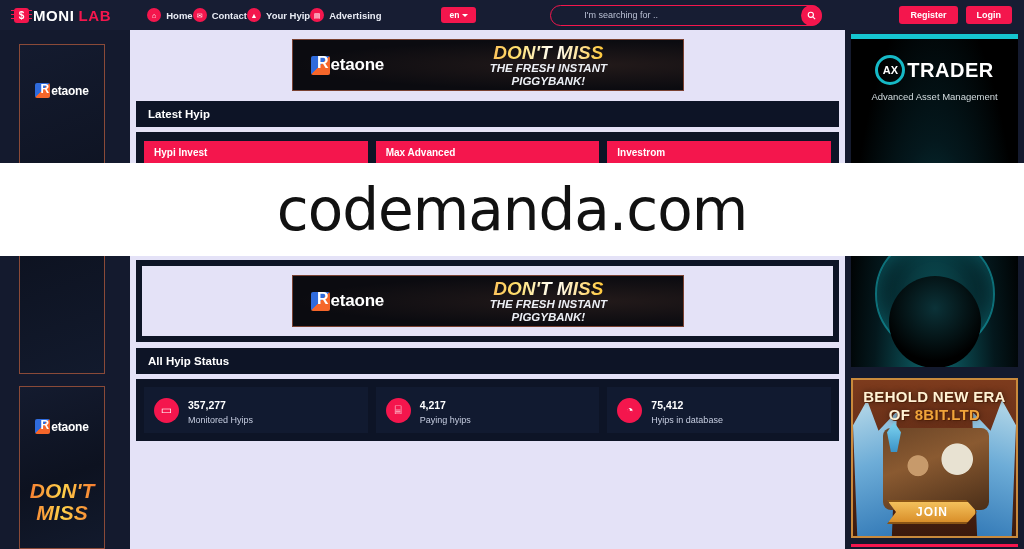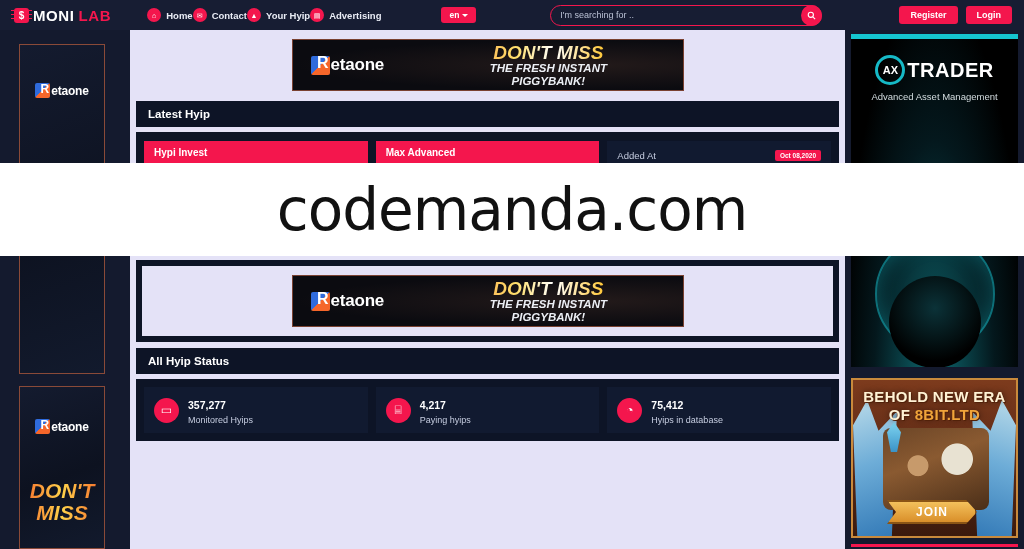--- a/index.html
+++ b/index.html
@@ -53,21 +53,21 @@
   .caret { width:0;height:0;border-left:3px solid transparent;border-right:3px solid transparent;border-top:3.5px solid #fff; }
 
   #searchwrap {
     margin-left: 74px; width: 272px; height: 21px;
     border: 1px solid #f4164d; border-radius: 11px;
     background: #171d33; display: flex; align-items: center;
     position: relative;
   }
   #searchinput {
     flex: 1; background: transparent; border: none; outline: none;
-    color: #cfd5e6; font-size: 9px; padding-left: 9px;
+    color: #cfd5e6; font-size: 9px; padding-left: 33px;
     font-family: "Liberation Sans", sans-serif;
   }
   #searchinput::placeholder { color: #b9c0d4; }
   #searchbtn {
     width: 21px; height: 21px; border-radius: 50%;
     background: #f4164d; display: flex; align-items: center;
     justify-content: center; margin-right: -1px; cursor: pointer;
     border: none; color: #fff; font-size: 9px;
   }
 
@@ -424,20 +424,21 @@
           </div>
           <div class="hcard-row">
             <span class="hcard-key">Status</span>
             <span class="badge-paying">Paying</span>
           </div>
         </div>
         <button class="hcard-btn">Visit Now</button>
       </div>
 
       <div class="hcard">
+        <div class="hcard-top">Investrom</div>
         <div class="hcard-body">
           <div class="hcard-row">
             <span class="hcard-key">Added At</span>
             <span class="badge-date">Oct 08,2020</span>
           </div>
           <div class="hcard-row">
             <span class="hcard-key">Status</span>
             <span class="badge-paying">Paying</span>
           </div>
         </div>

